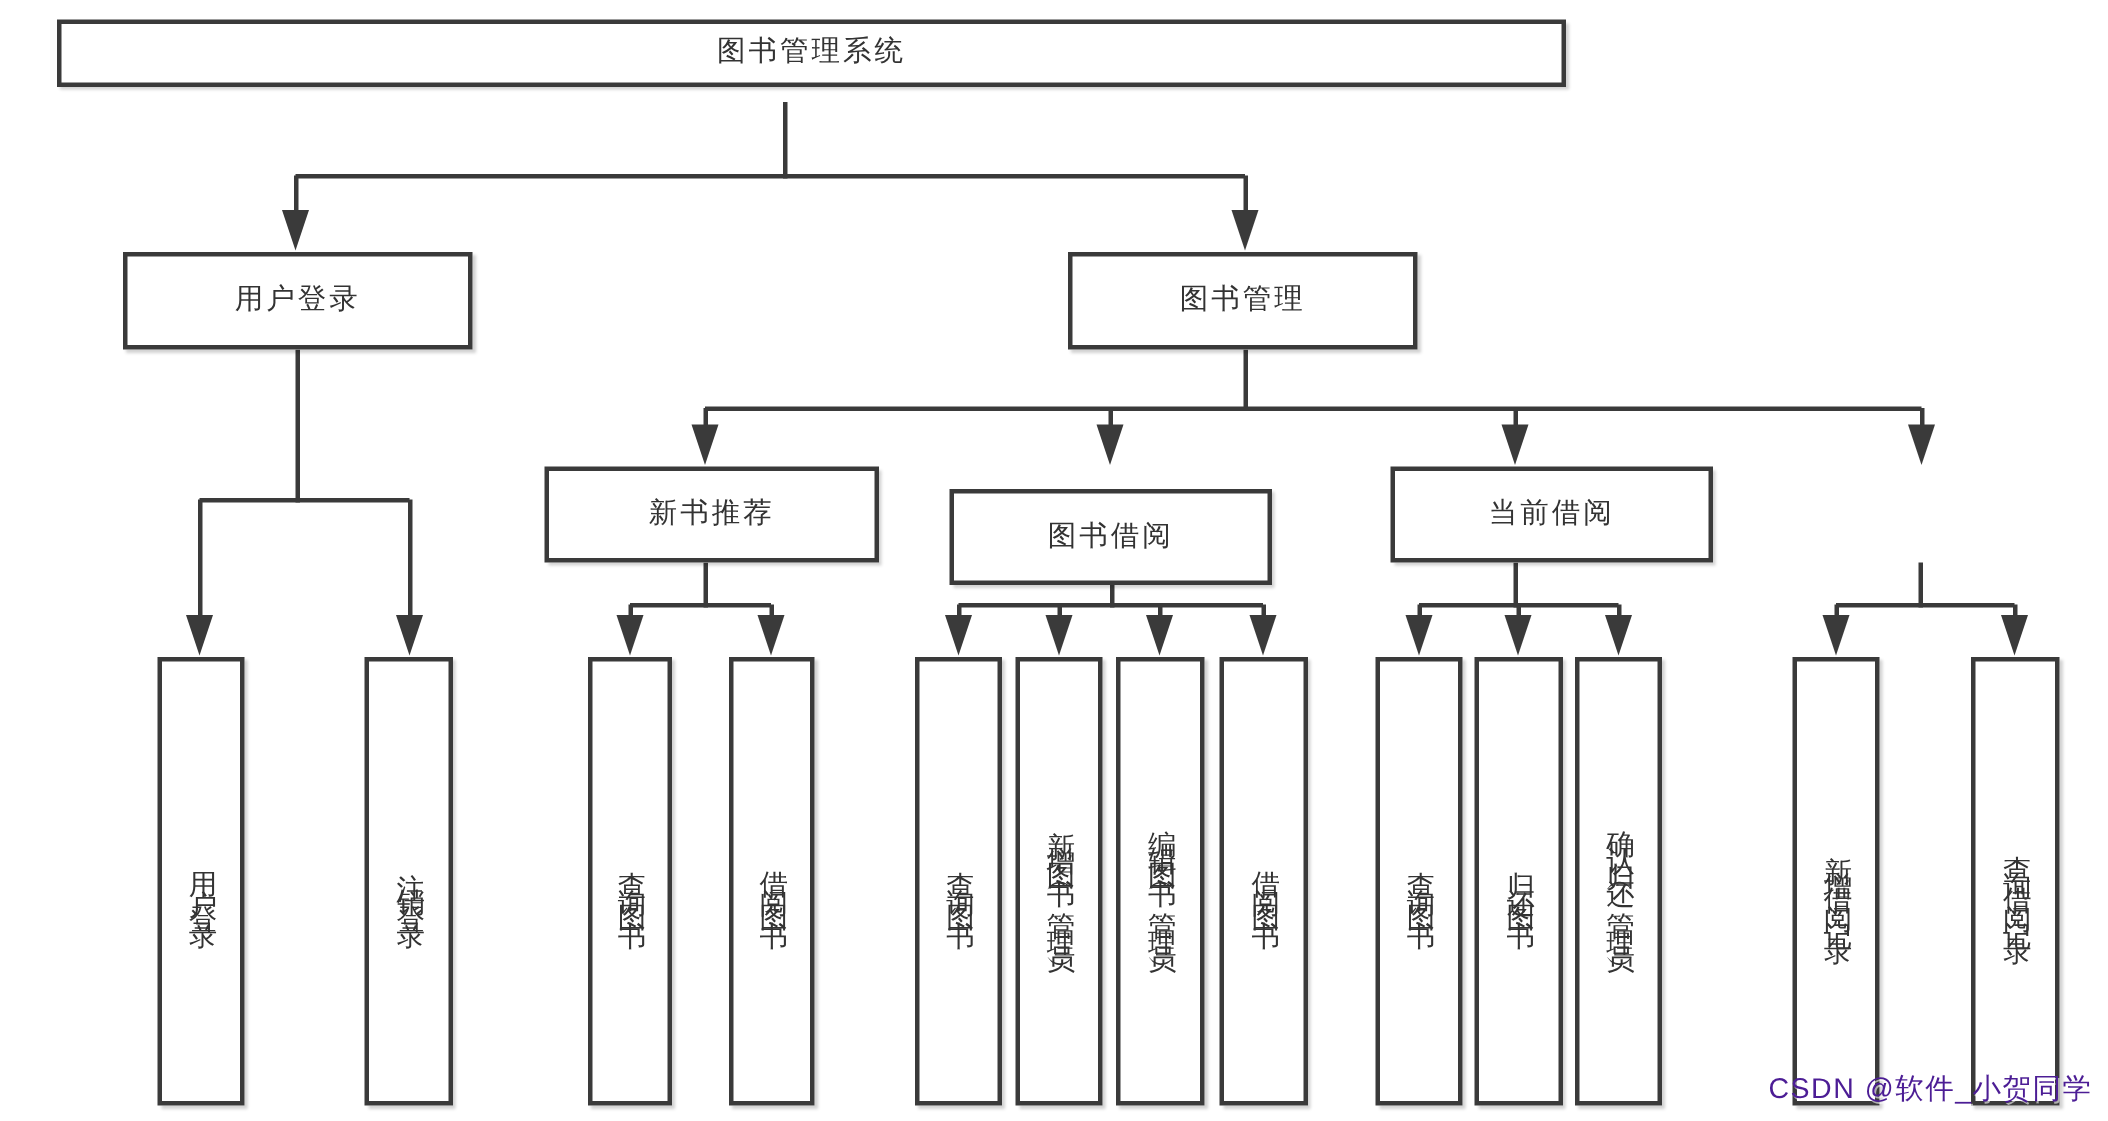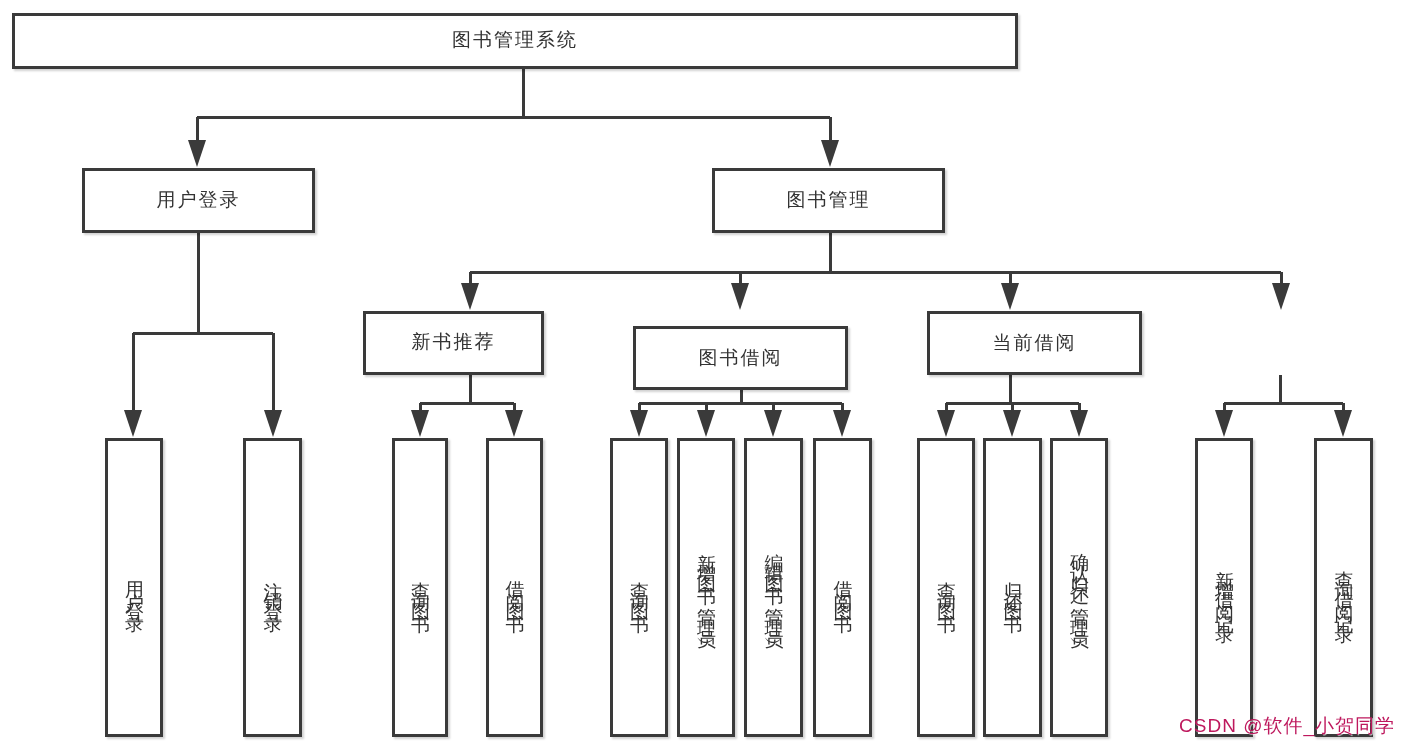--- a/index.html
+++ b/index.html
@@ -27,21 +27,21 @@
   .vline{position:absolute;width:3px;background:#3a3a3a;z-index:1;}
   .hline{position:absolute;height:3px;background:#3a3a3a;z-index:1;}
   .arrowhead{
     position:absolute;width:0;height:0;z-index:1;
     border-left:9px solid transparent;
     border-right:9px solid transparent;
     border-top:27px solid #3a3a3a;
   }
   .watermark{
     position:absolute;right:10px;bottom:8px;
-    color:#be185d;font-size:19px;letter-spacing:1px;z-index:5;
+    color:#4c1d95;font-size:19px;letter-spacing:1px;z-index:5;
     text-shadow:1px 1px 0 rgba(255,255,255,0.6);
     text-align:center;
   }
 </style>
 </head>
 <body>
 
 <div class="canvas">
   <div class="watermark">CSDN @软件_小贺同学</div>
 <div class="vline" style="left: 522px; top: 68px; height: 51px;"></div>
@@ -89,30 +89,30 @@
     <div class="arrowhead" style="left: 505px; top: 410px;"></div>
     <div class="arrowhead" style="left: 630px; top: 410px;"></div>
     <div class="arrowhead" style="left: 697px; top: 410px;"></div>
     <div class="arrowhead" style="left: 764px; top: 410px;"></div>
     <div class="arrowhead" style="left: 833px; top: 410px;"></div>
     <div class="arrowhead" style="left: 937px; top: 410px;"></div>
     <div class="arrowhead" style="left: 1003px; top: 410px;"></div>
     <div class="arrowhead" style="left: 1070px; top: 410px;"></div>
     <div class="arrowhead" style="left: 1215px; top: 410px;"></div>
     <div class="arrowhead" style="left: 1334px; top: 410px;"></div>
-    <div class="node horiz" style="left: 12px; top: 13px; width: 1006px; height: 56px; font-family: Liberation Mono, monospace;">
+    <div class="node horiz" style="left: 38px; top: 13px; width: 1006px; height: 45px;">
       <span class="label">图书管理系统</span>
     </div>
     <div class="node horiz" style="left: 82px; top: 168px; width: 233px; height: 65px;">
       <span class="label">用户登录</span>
     </div>
     <div class="node horiz" style="left: 712px; top: 168px; width: 233px; height: 65px;">
       <span class="label">图书管理</span>
     </div>
-    <div class="node horiz" style="left: 363px; top: 311px; width: 181px; height: 64px; font-family: Liberation Mono, monospace;">
+    <div class="node horiz" style="left: 363px; top: 311px; width: 223px; height: 64px;">
       <span class="label">新书推荐</span>
     </div>
     <div class="node horiz" style="left: 633px; top: 311px; width: 215px; height: 64px; margin-top: 15px;">
       <span class="label">图书借阅</span>
     </div>
     <div class="node horiz" style="left: 903px; top: 311px; width: 215px; height: 64px; margin-left: 24px;">
       <span class="label">当前借阅</span>
     </div>
     <div class="node vert" style="left: 105px; top: 438px; width: 58px; height: 299px;">
       <span class="label">用户登录</span>

